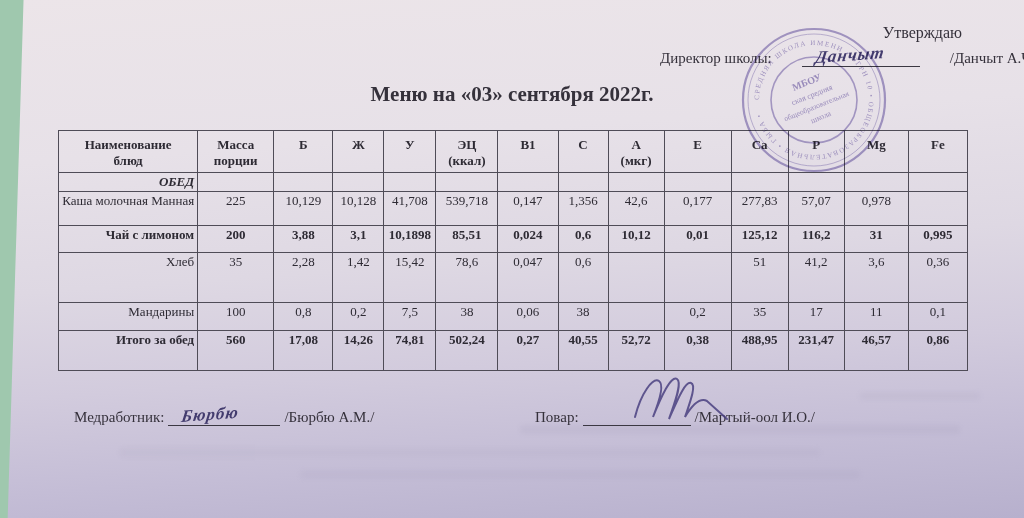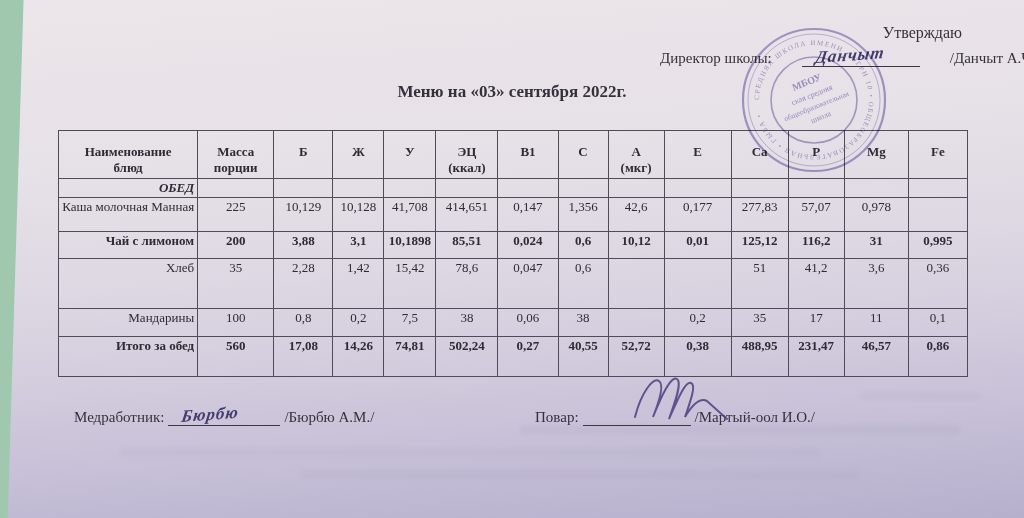--- a/index.html
+++ b/index.html
@@ -26,29 +26,29 @@
   .underline.w110{width:118px;}
   .underline.w105{width:108px;}
   .underline.w115{width:112px;}
   .script{
     position:absolute;left:12px;bottom:-2px;
     font-style:italic;font-weight:bold;color:#433c6e;
     font-size:17px;letter-spacing:1px;
     transform:rotate(-4deg) skewX(-12deg);
     transform-origin:left bottom;white-space:nowrap;
   }
-  .doc-title{top:82px;left:0;width:1024px;text-align:center;font-size:17px;font-weight:bold;}
+  .doc-title{top:82px;left:0;width:1024px;text-align:center;font-size:21px;font-weight:bold;}
   
   .menu-table-wrap{position:absolute;top:130px;left:58px;}
   table.menu{border-collapse:collapse;table-layout:fixed;width:910px;background:transparent;}
   table.menu th,table.menu td{
     border:1.2px solid #4f4c57;font-size:13px;color:#2e2b34;
     padding:1px 3px;vertical-align:top;overflow:hidden;line-height:1.25;
   }
-  table.menu th{font-weight:bold;text-align:center;white-space:pre-line;padding-top:13px;}
+  table.menu th{font-weight:bold;text-align:center;white-space:pre-line;padding-top:6px;}
   td.num{text-align:center;}
   td.name{text-align:right;padding-left:4px;border-radius:9px;}
   tr.section td{font-weight:bold;font-style:italic;}
   tr.total td{font-weight:bold;}
   tr.hdr{height:42px;}
   tr.r0{height:19px;}
   tr.r1{height:34px;}
   tr.r2{height:27px;font-weight:bold;}
   tr.r3{height:50px;}
   tr.r4{height:28px;}
@@ -146,21 +146,21 @@
           <td class="num"></td>
           <td class="num"></td>
           <td class="num"></td>
         </tr>
         <tr class="r1 item">
           <td class="name">Каша молочная Манная</td>
           <td class="num">225</td>
           <td class="num">10,129</td>
           <td class="num">10,128</td>
           <td class="num">41,708</td>
-          <td class="num">414,651</td>
+          <td class="num">539,718</td>
           <td class="num">0,147</td>
           <td class="num">1,356</td>
           <td class="num">42,6</td>
           <td class="num">0,177</td>
           <td class="num">277,83</td>
           <td class="num">57,07</td>
           <td class="num">0,978</td>
           <td class="num"></td>
         </tr>
         <tr class="r2 item">

